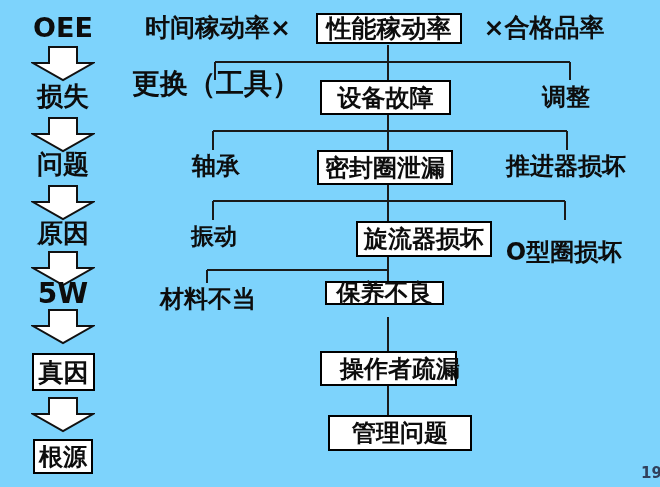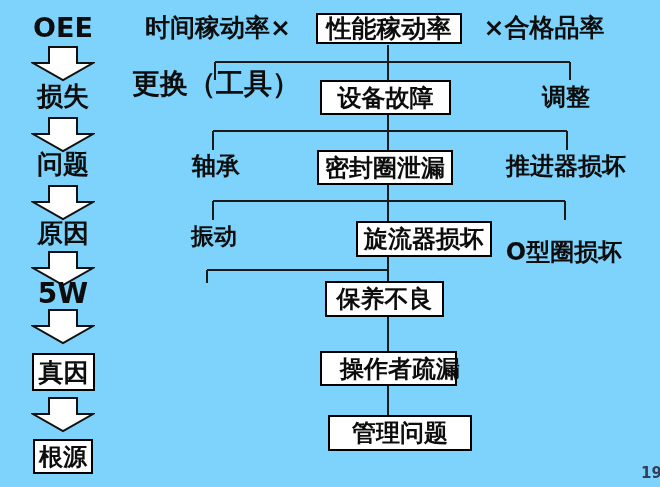--- a/index.html
+++ b/index.html
@@ -60,21 +60,21 @@
 
   #r3-left{left:184px;top:153px;width:64px;font-size:24px;}
   #r3-box{left:317px;top:150px;width:136px;height:35px;font-size:24px;}
   #r3-right{left:500px;top:153px;width:132px;font-size:24px;}
 
   #r4-left{left:182px;top:223px;width:64px;font-size:23px;}
   #r4-box{left:317px;top:221px;width:136px;height:36px;font-size:24px;margin-left:39px;}
   #r4-right{left:500px;top:227px;width:128px;font-size:24px;margin-top:12px;}
 
   #r5-left{left:154px;top:286px;width:108px;font-size:24px;}
-  #r5-box{left:325px;top:281px;width:119px;height:36px;font-size:24px;}
+  #r5-box{left:325px;top:281px;width:119px;height:24px;font-size:24px;}
 
   #r6-box{left:320px;top:351px;width:137px;height:35px;font-size:24px;padding-left:23px;}
   #r7-box{left:328px;top:415px;width:144px;height:36px;font-size:24px;}
 
   #page-num{
     position:absolute;left:641px;top:464px;
     font-size:15px;font-weight:bold;color:#31405b;
   }
 </style>
 </head>
@@ -126,19 +126,20 @@
   <div class="txt" id="r2-right">调整</div>
 
   <div class="txt" id="r3-left">轴承</div>
   <div class="box" id="r3-box">密封圈泄漏</div>
   <div class="txt" id="r3-right">推进器损坏</div>
 
   <div class="txt" id="r4-left">振动</div>
   <div class="box" id="r4-box">旋流器损坏</div>
   <div class="txt" id="r4-right">O型圈损坏</div>
 
+  <div class="txt" id="r5-left">材料不当</div>
   <div class="box" id="r5-box">保养不良</div>
 
   <div class="box" id="r6-box">操作者疏漏</div>
   <div class="box" id="r7-box">管理问题</div>
 
   <div id="page-num">19</div>
 </div>
 
 </body></html>

